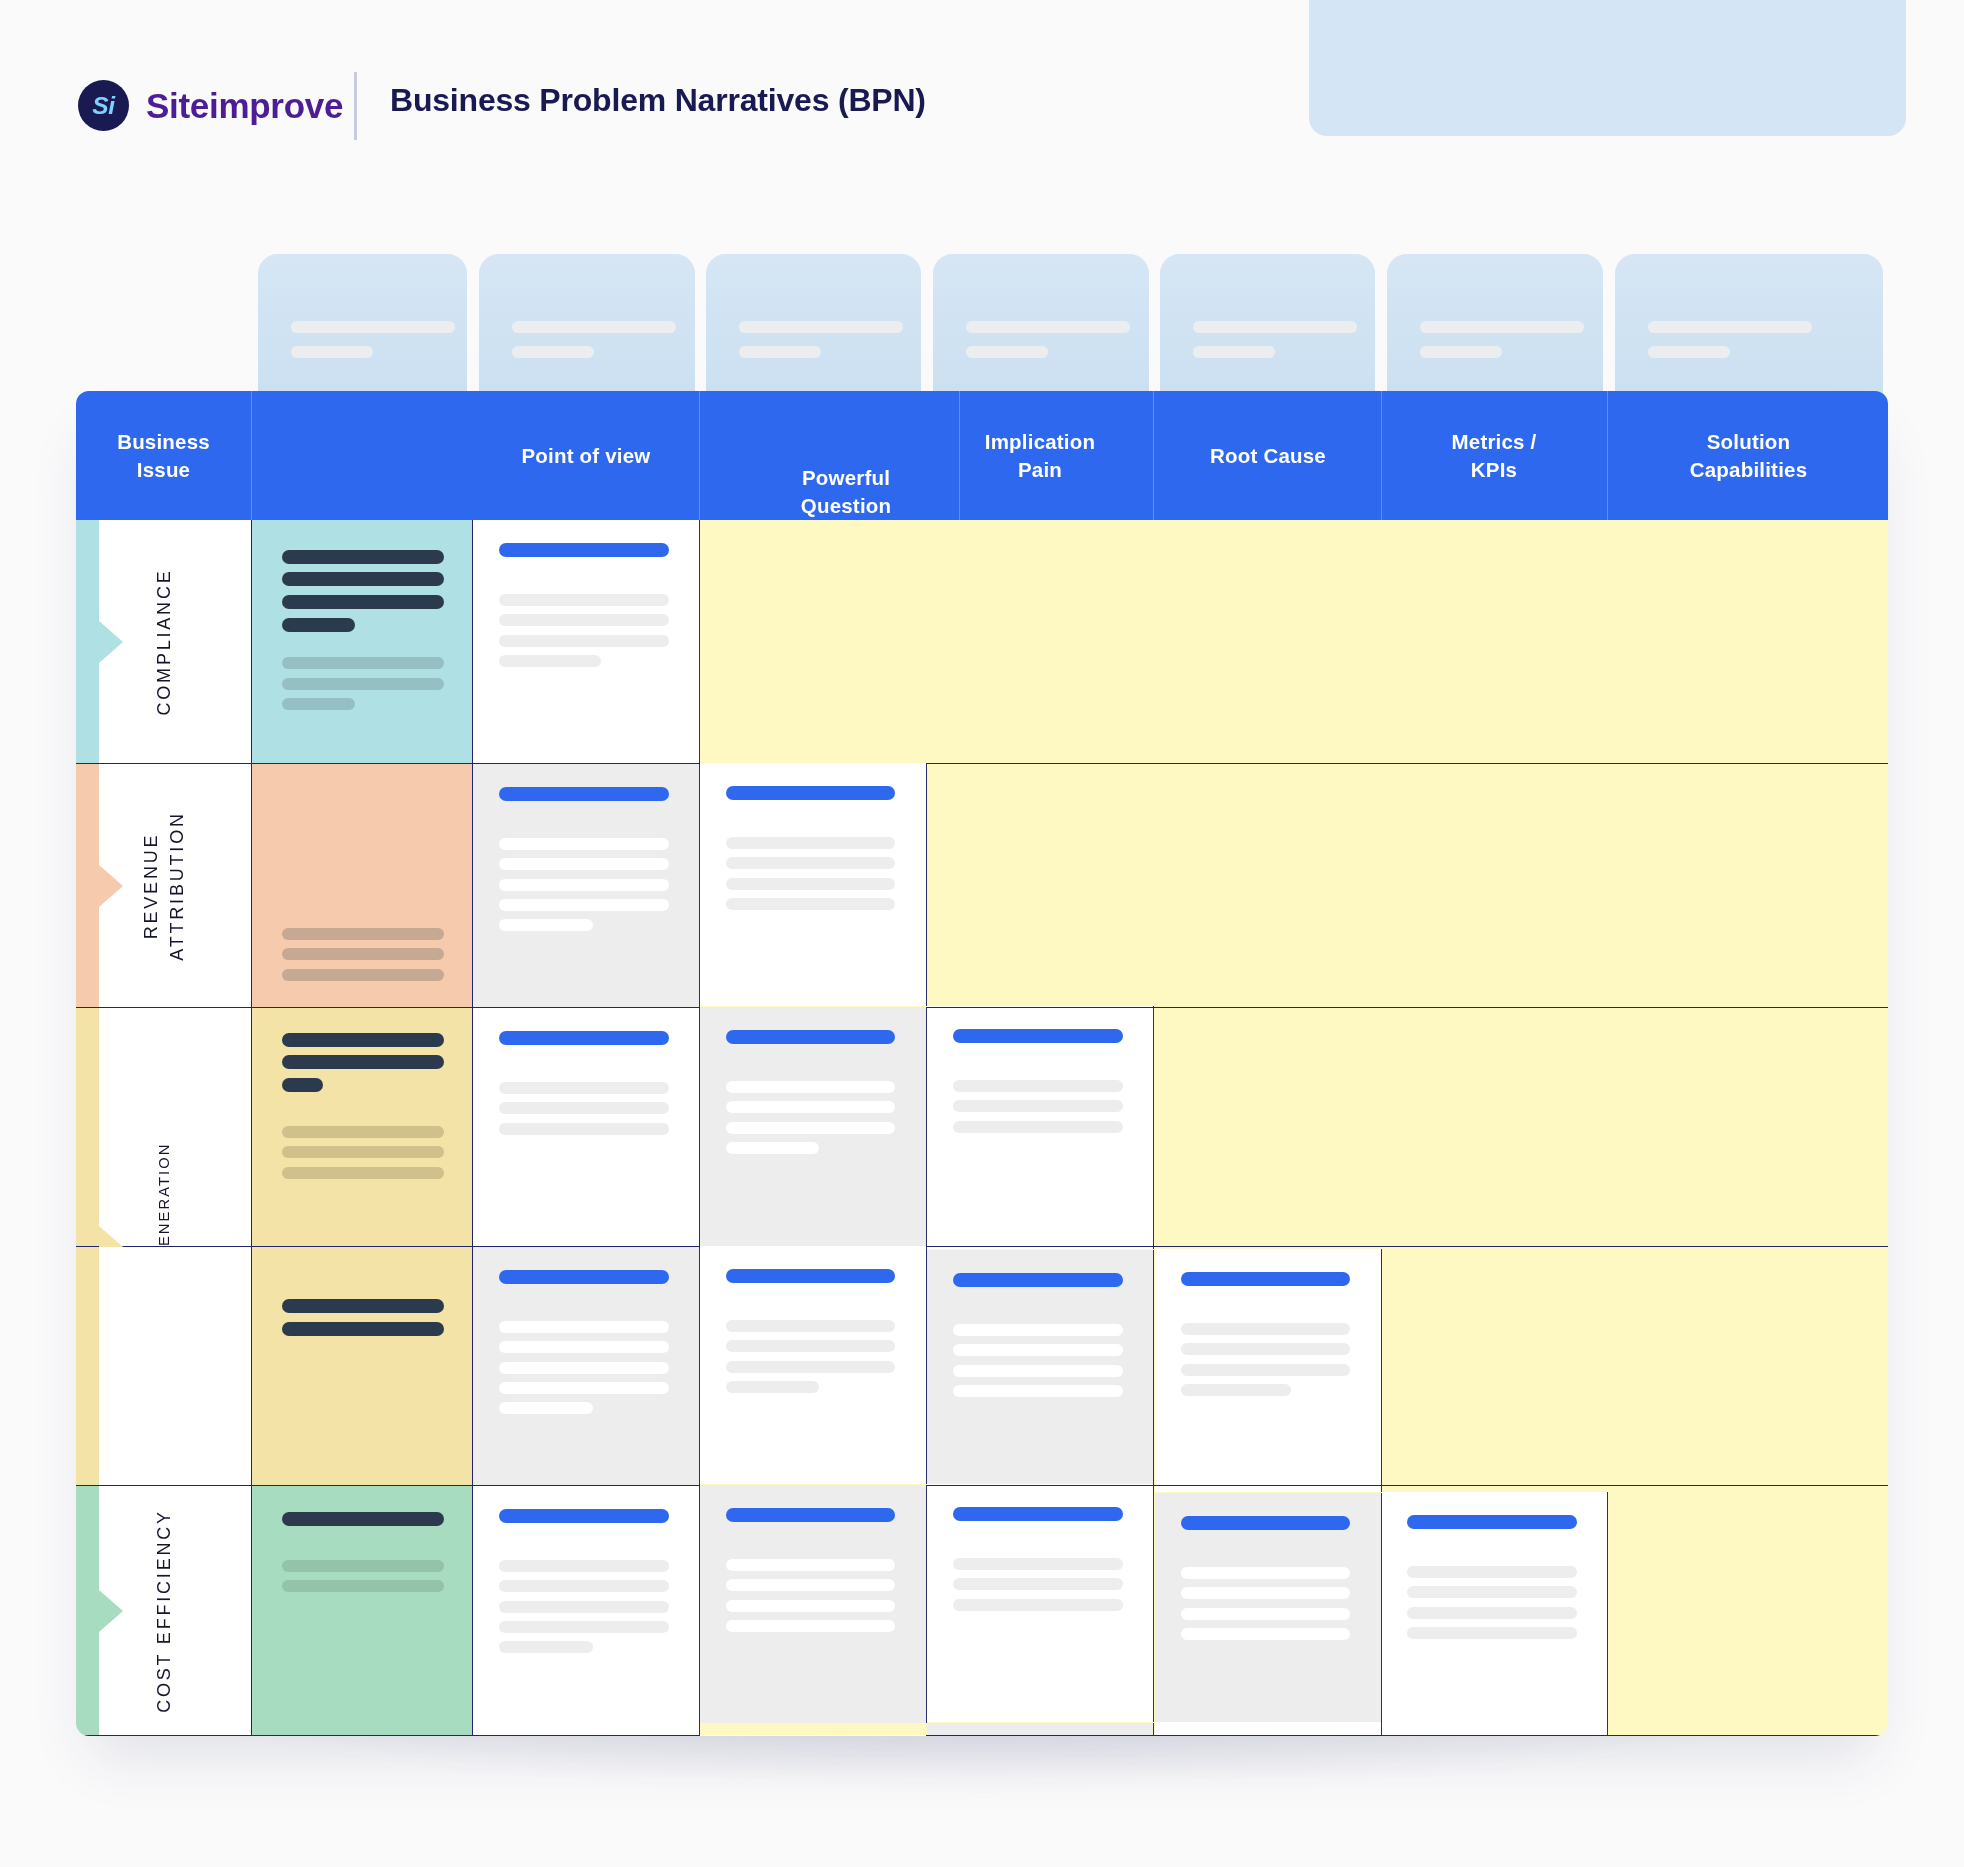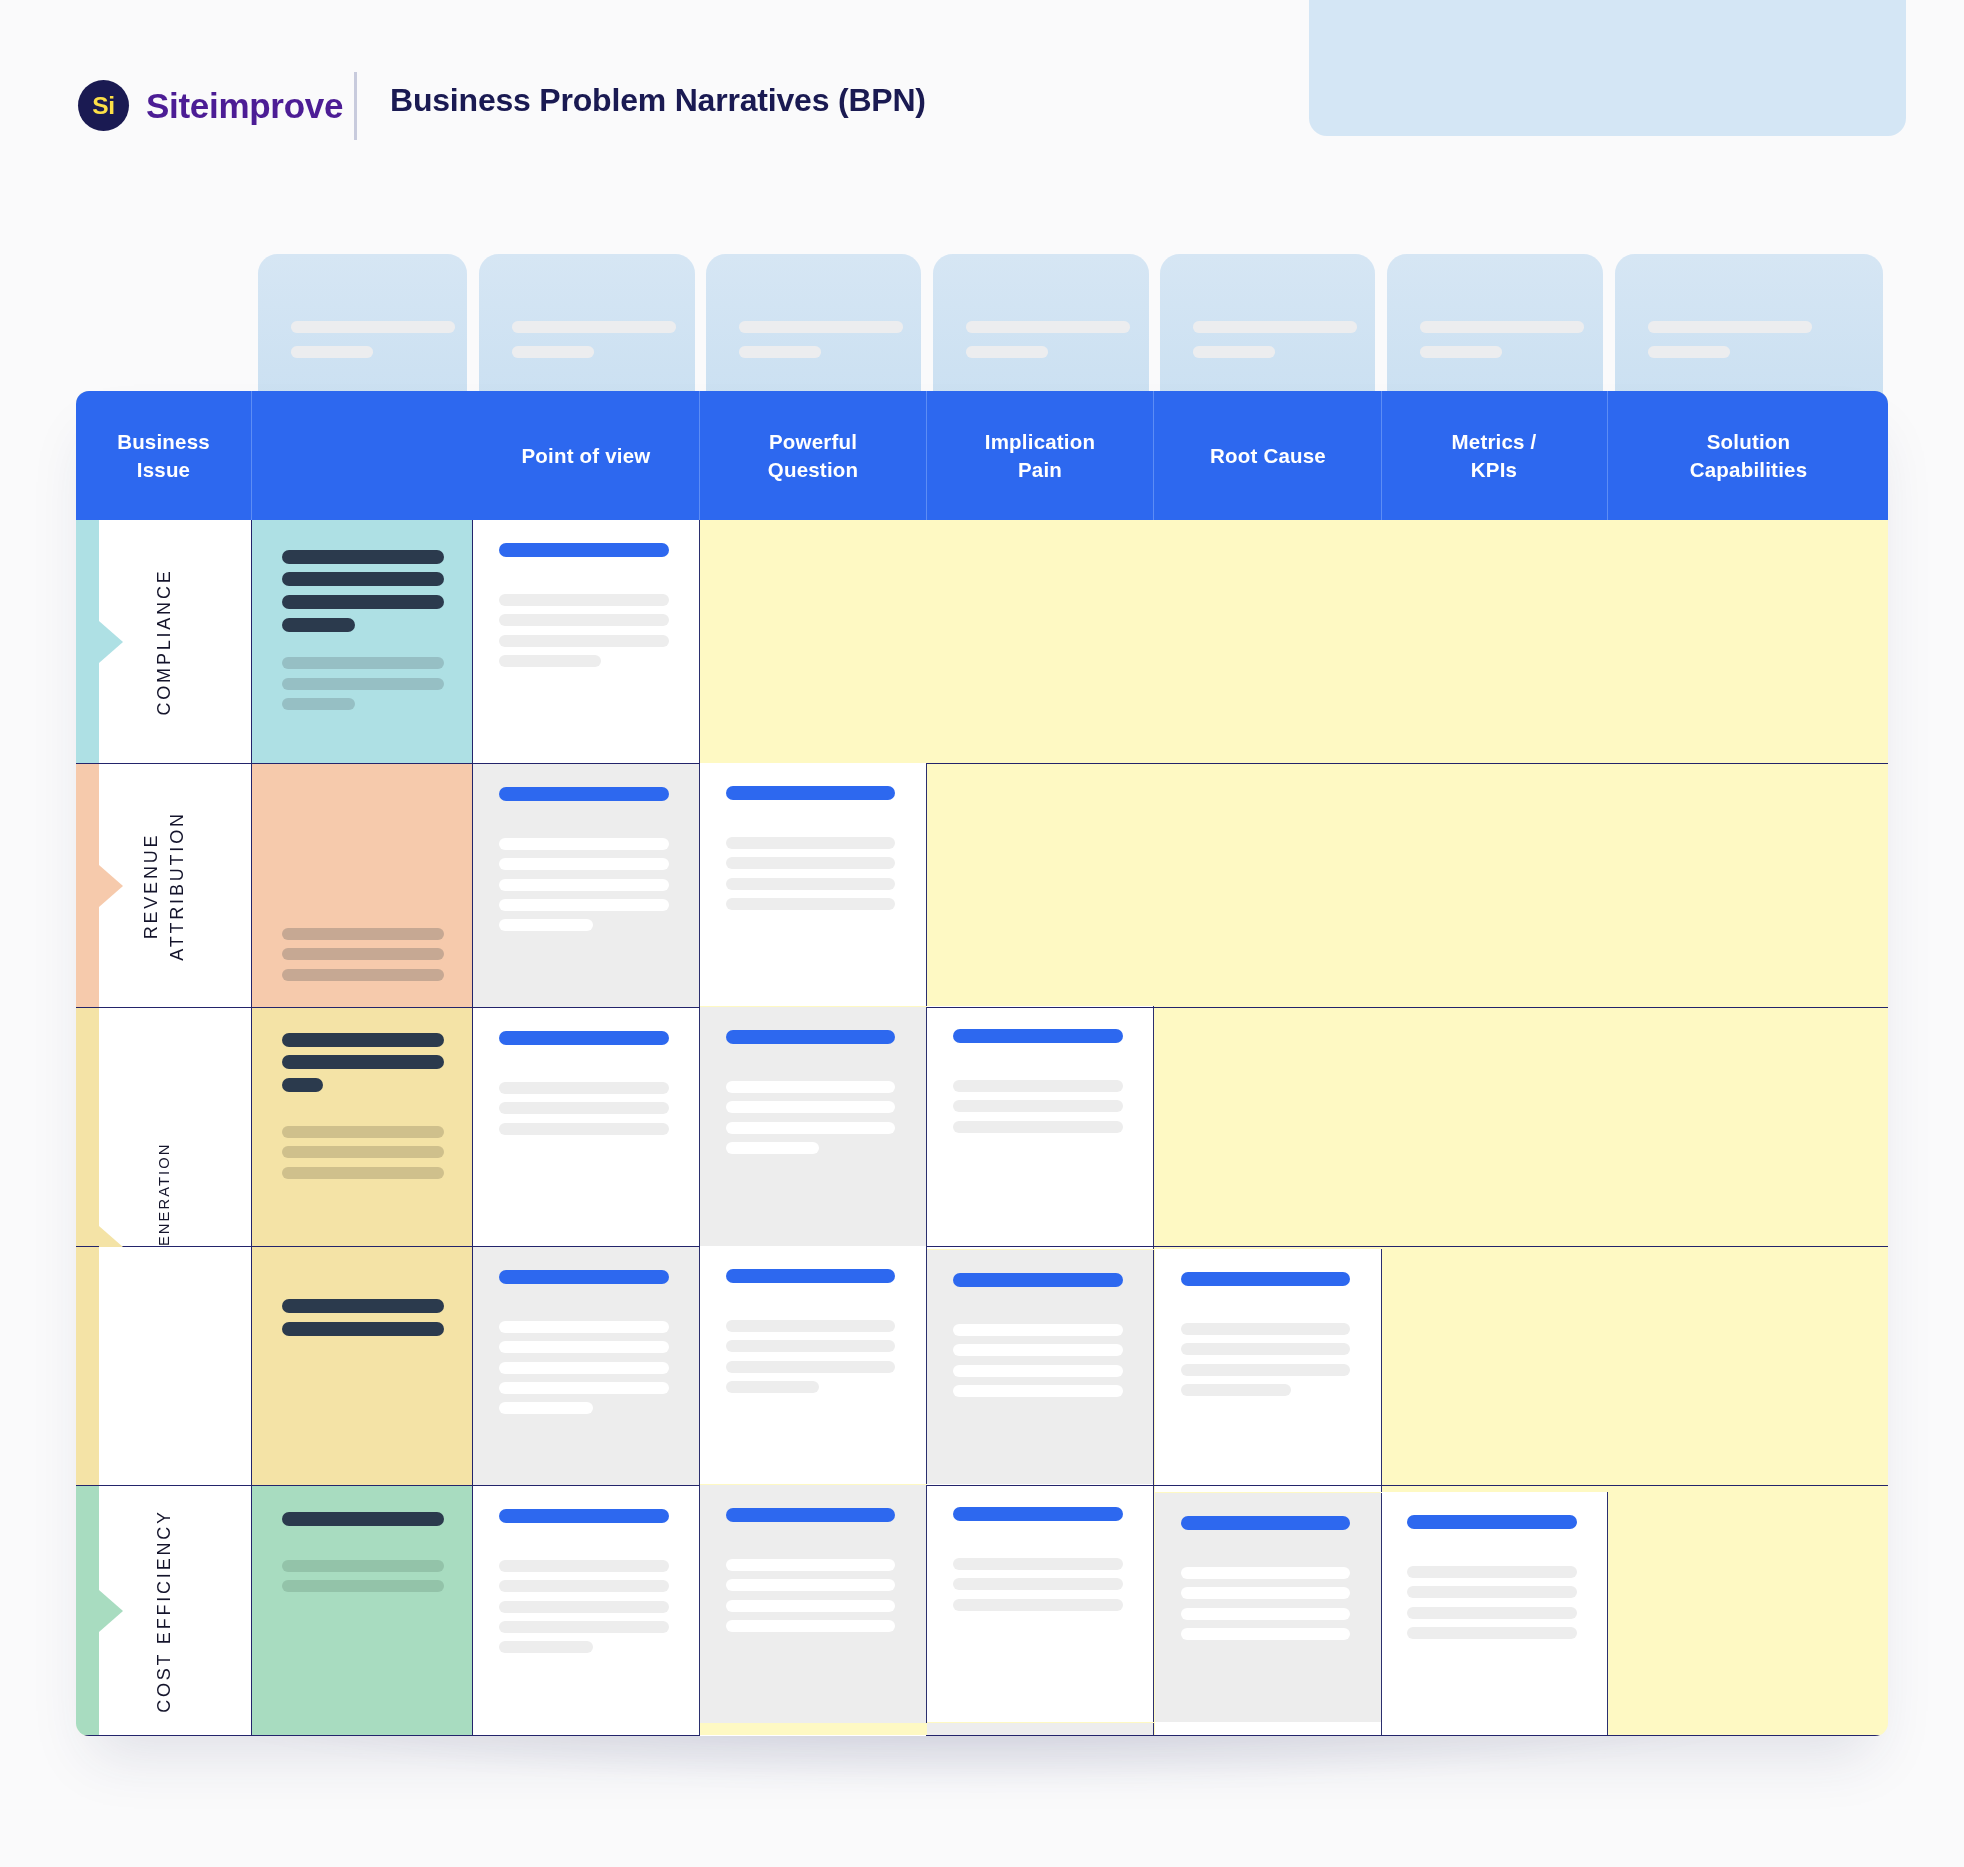--- a/index.html
+++ b/index.html
@@ -9,23 +9,23 @@
     background: #fafafb;
     overflow: hidden;
   }
   #root { position: relative; width: 1965px; height: 1867px; }
 
   
   .topbar { position: absolute; left: 0; top: 0; width: 1965px; height: 139px; }
   .brand { position: absolute; left: 78px; top: 80px; display: flex; align-items: center; }
   .logo-mark {
     width: 51px; height: 51px; border-radius: 50%;
-    background: #1a1a52; color: #fde047;
+    background: #1a1a52; color: #7dd3fc;
     display: flex; align-items: center; justify-content: center;
-    font-size: 24.5px; font-weight: bold; letter-spacing: -0.4px;
+    font-size: 24.5px; font-weight: bold; letter-spacing: -0.4px; font-style: italic;
   }
   .logo-word {
     margin-left: 17px; font-size: 35px; font-weight: bold;
     color: #4c1d95; letter-spacing: -0.3px;
   }
   .brand-divider {
     position: absolute; left: 354px; top: 72px;
     width: 2.5px; height: 68px; background: #c8cbdd;
   }
   .page-title {
@@ -168,21 +168,21 @@
 
     <div class="table-card">
       <div class="thead" id="thead">
           <div class="th" style="left: 0px; width: 176px;">
             <span style="white-space: pre-line;">Business
 Issue</span>
           </div>
           <div class="th" style="left: 397px; width: 227px;">
             <span style="white-space: pre-line;">Point of view</span>
           </div>
-          <div class="th" style="left: 624px; width: 227px;">
+          <div class="th" style="left: 657px; width: 227px; align-items: flex-end;">
             <span style="white-space: pre-line;">Powerful
 Question</span>
           </div>
           <div class="th" style="left: 851px; width: 227px;">
             <span style="white-space: pre-line;">Implication
 Pain</span>
           </div>
           <div class="th" style="left: 1079px; width: 227px;">
             <span style="white-space: pre-line;">Root Cause</span>
           </div>

